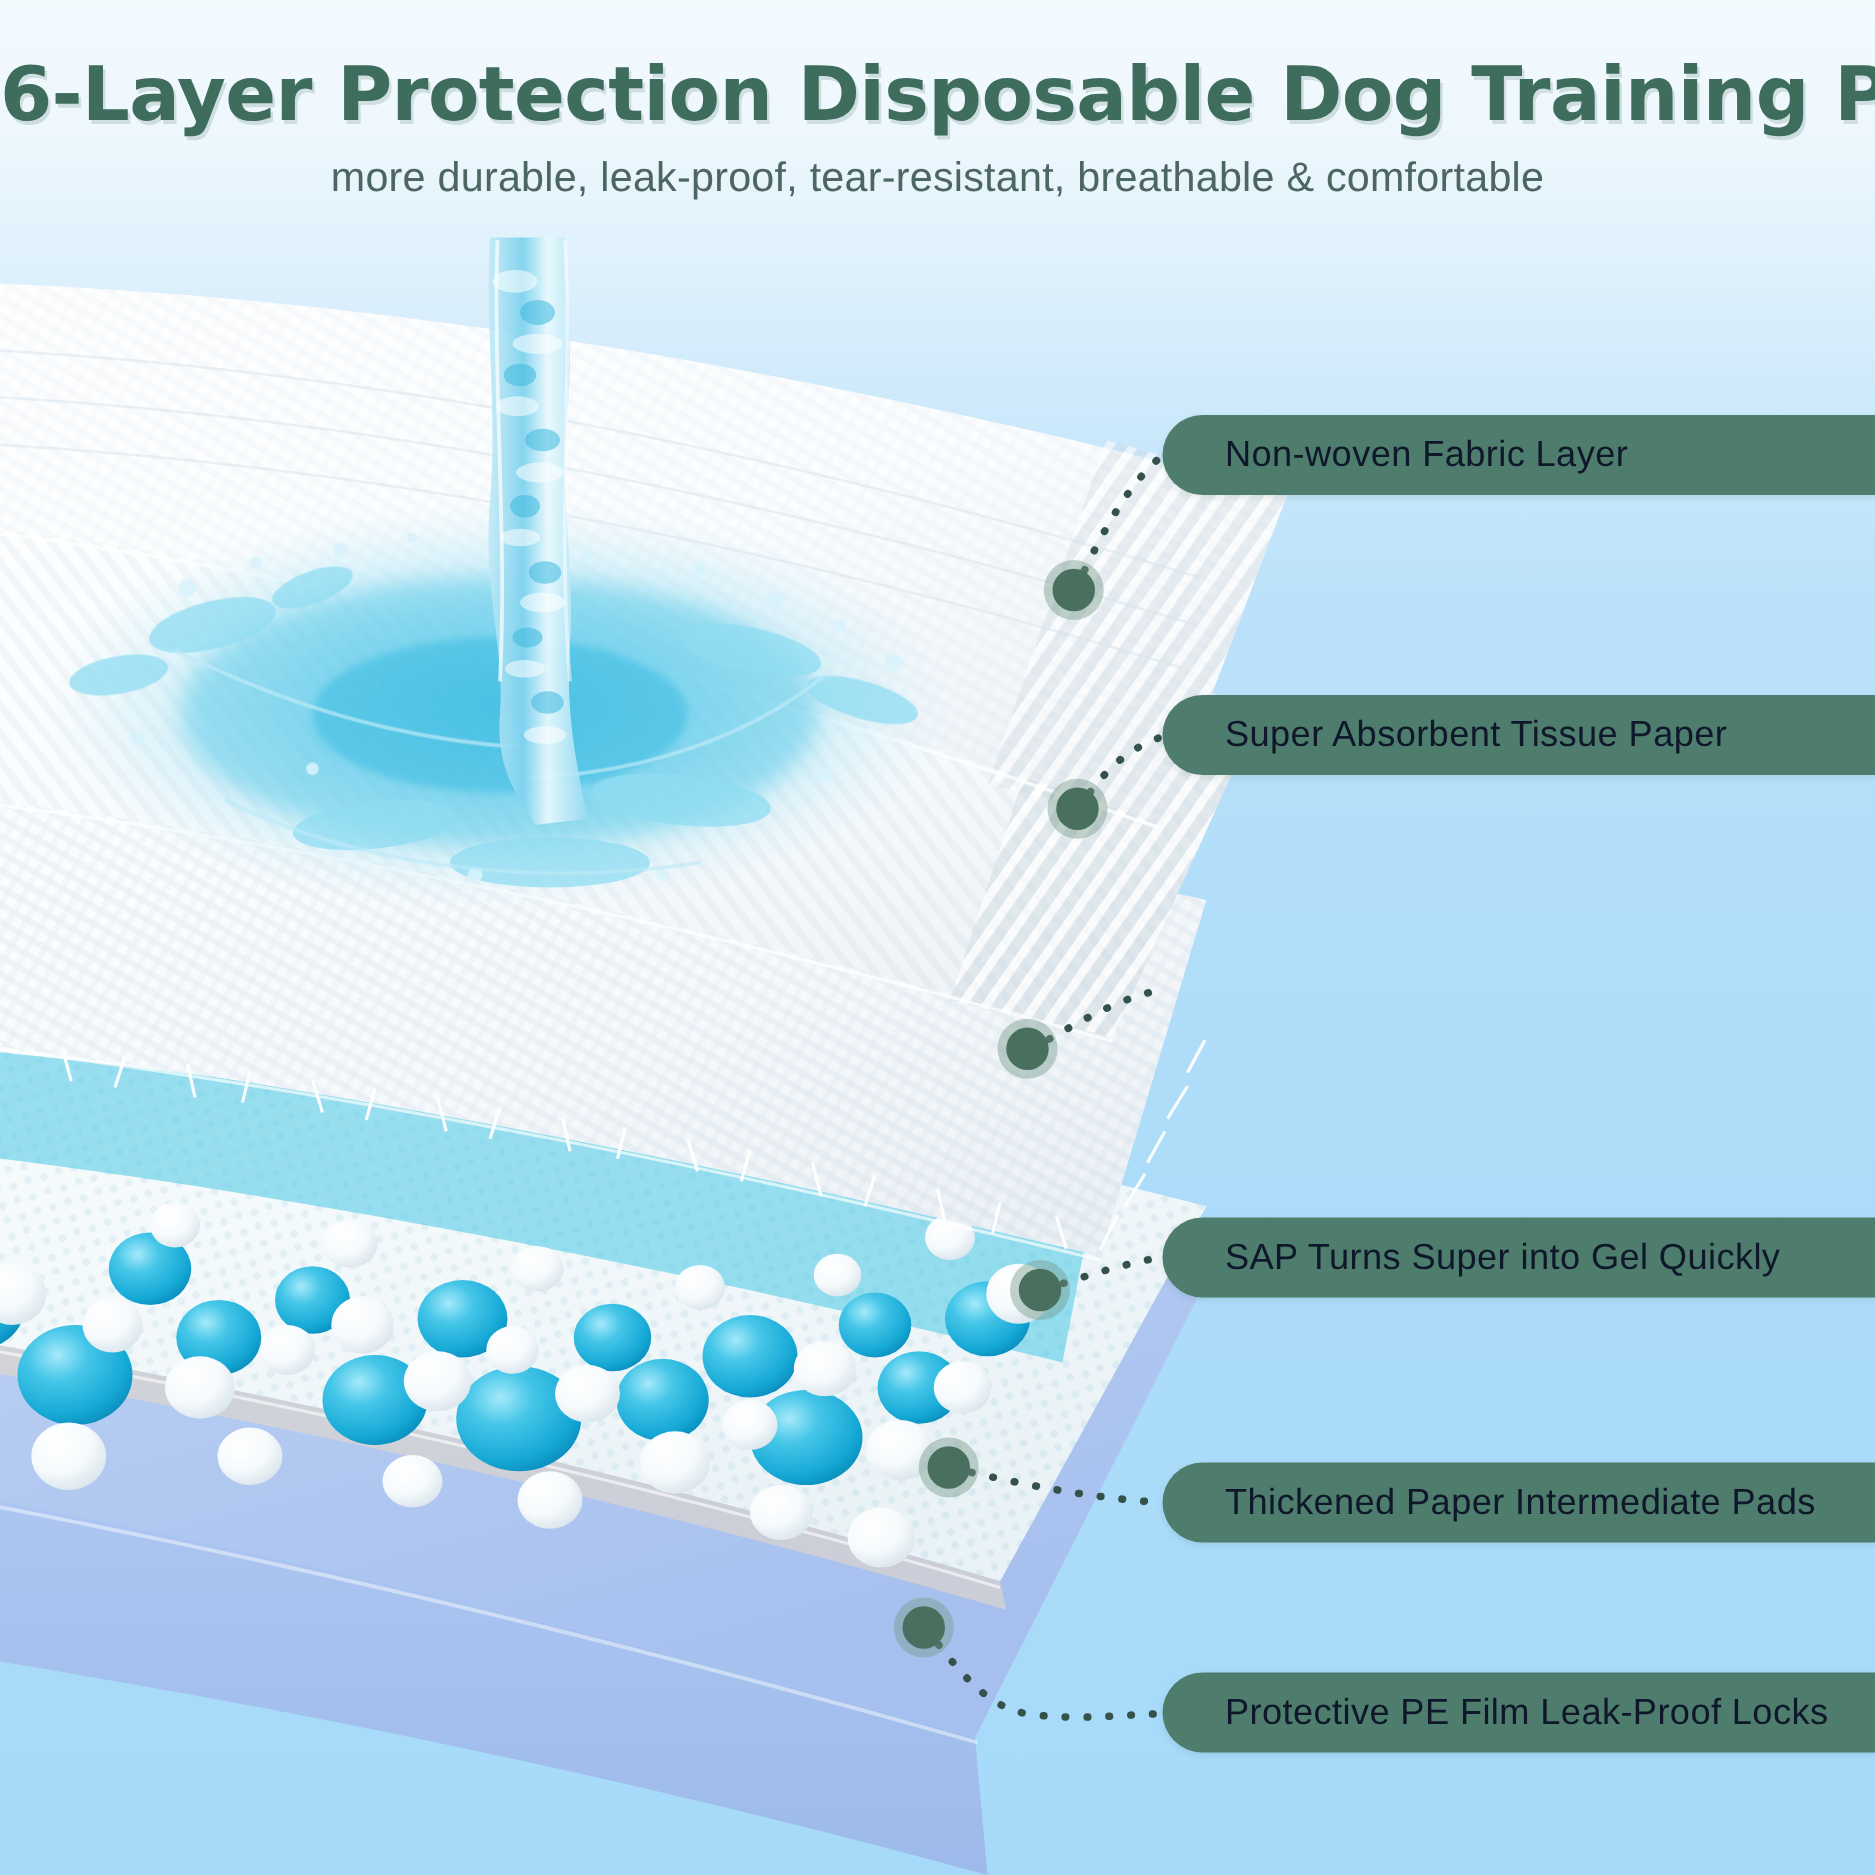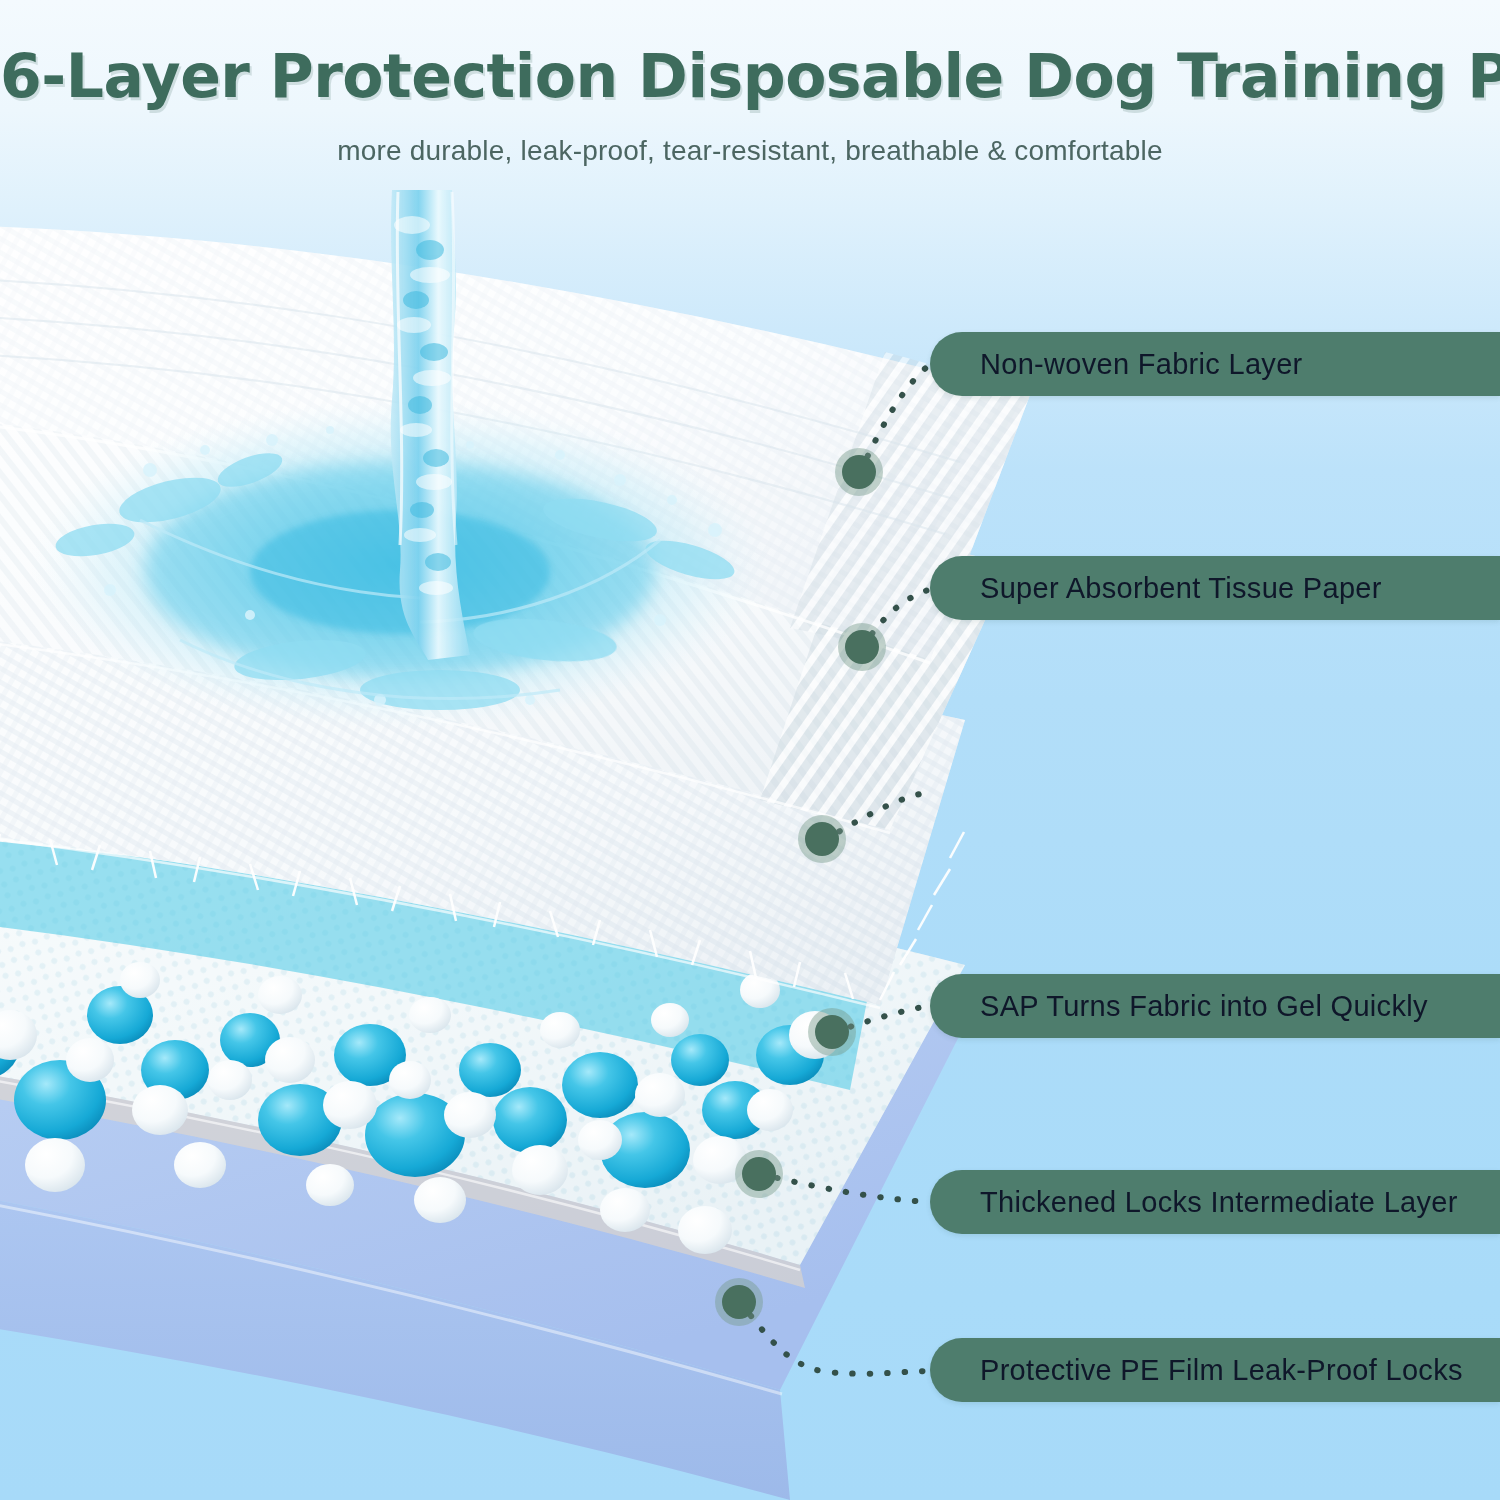--- a/index.html
+++ b/index.html
@@ -34,24 +34,24 @@
     font-family:"DejaVu Sans", sans-serif;
     font-weight:bold;
     font-size:60px;
     letter-spacing:-0.5px;
     color:#3E6C5D;
     text-shadow:2px 3px 0 rgba(62,108,93,.18);
     line-height:1.02;
     white-space:nowrap;
   }
   #subtitle{
-    margin:12px;padding-top:16px;
+    margin:0;padding-top:16px;
     font-family:"Liberation Sans", sans-serif;
     font-weight:400;
-    font-size:28px;
+    font-size:33px;
     color:#4C6662;
     letter-spacing:.2px;
     white-space:nowrap;
   }
 
   
   #illus{position:absolute;top:0;left:0;width:1500px;height:1500px;z-index:10;}
 
   
   .pill{
@@ -406,24 +406,24 @@
   <div class="marker" id="mk4"></div>
   <div class="marker" id="mk5"></div>
 
   <div class="pill" id="pill0">
     <span class="lbl">Non-woven Fabric Layer</span>
   </div>
   <div class="pill" id="pill1">
     <span class="lbl">Super Absorbent Tissue Paper</span>
   </div>
   <div class="pill" id="pill3">
-    <span class="lbl">SAP Turns Fabric into Gel Quickly</span>
+    <span class="lbl">SAP Turns Super into Gel Quickly</span>
   </div>
   <div class="pill" id="pill4">
-    <span class="lbl">Thickened Locks Intermediate Layer</span>
+    <span class="lbl">Thickened Paper Intermediate Pads</span>
   </div>
   <div class="pill" id="pill5">
     <span class="lbl">Protective PE Film Leak-Proof Locks</span>
   </div>
 
   <div id="header">
     <h1 id="title">6-Layer Protection Disposable Dog Training Pads</h1>
     <p id="subtitle">more durable, leak-proof, tear-resistant, breathable &amp; comfortable</p>
   </div>
 

